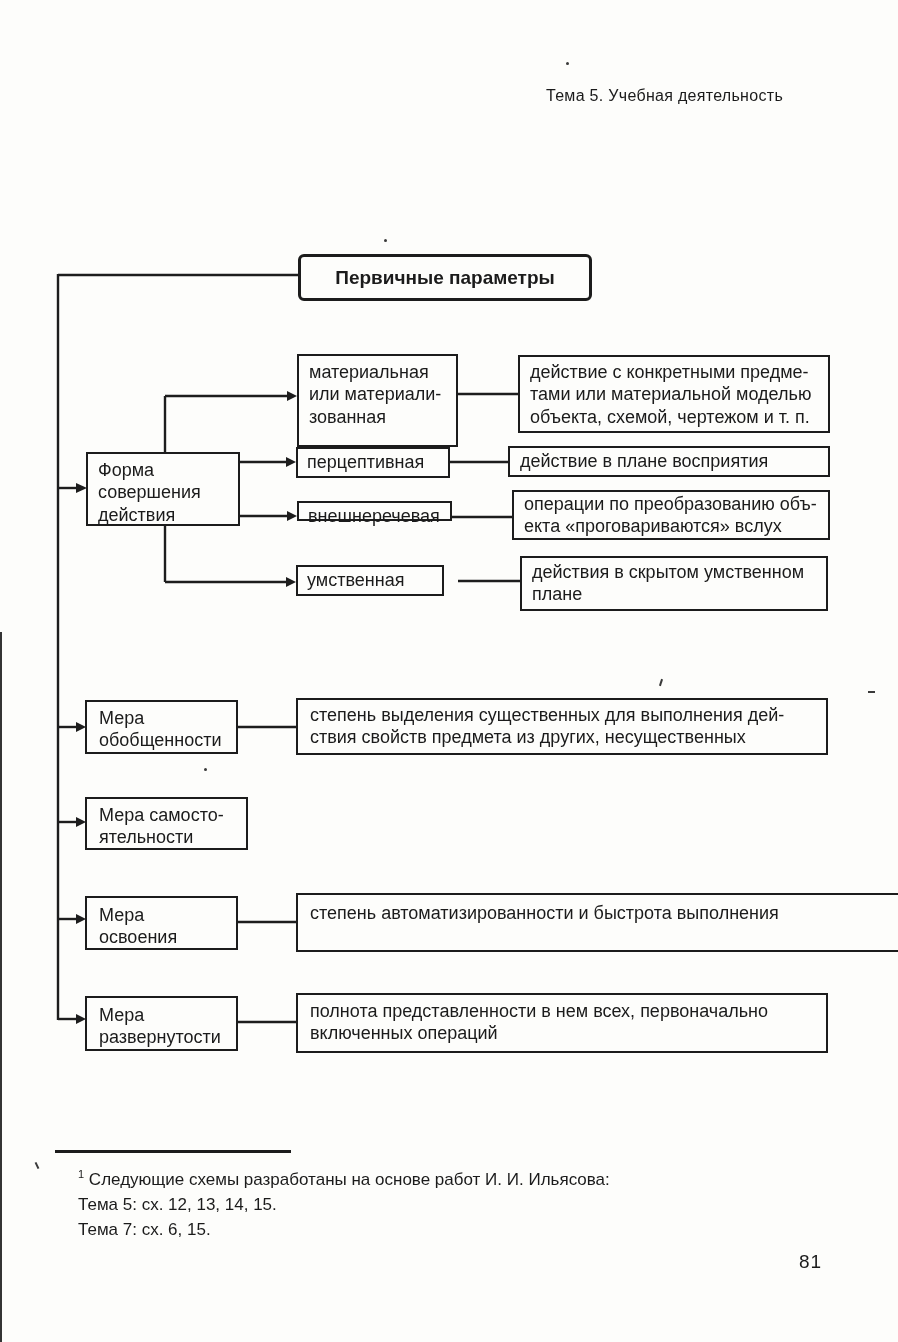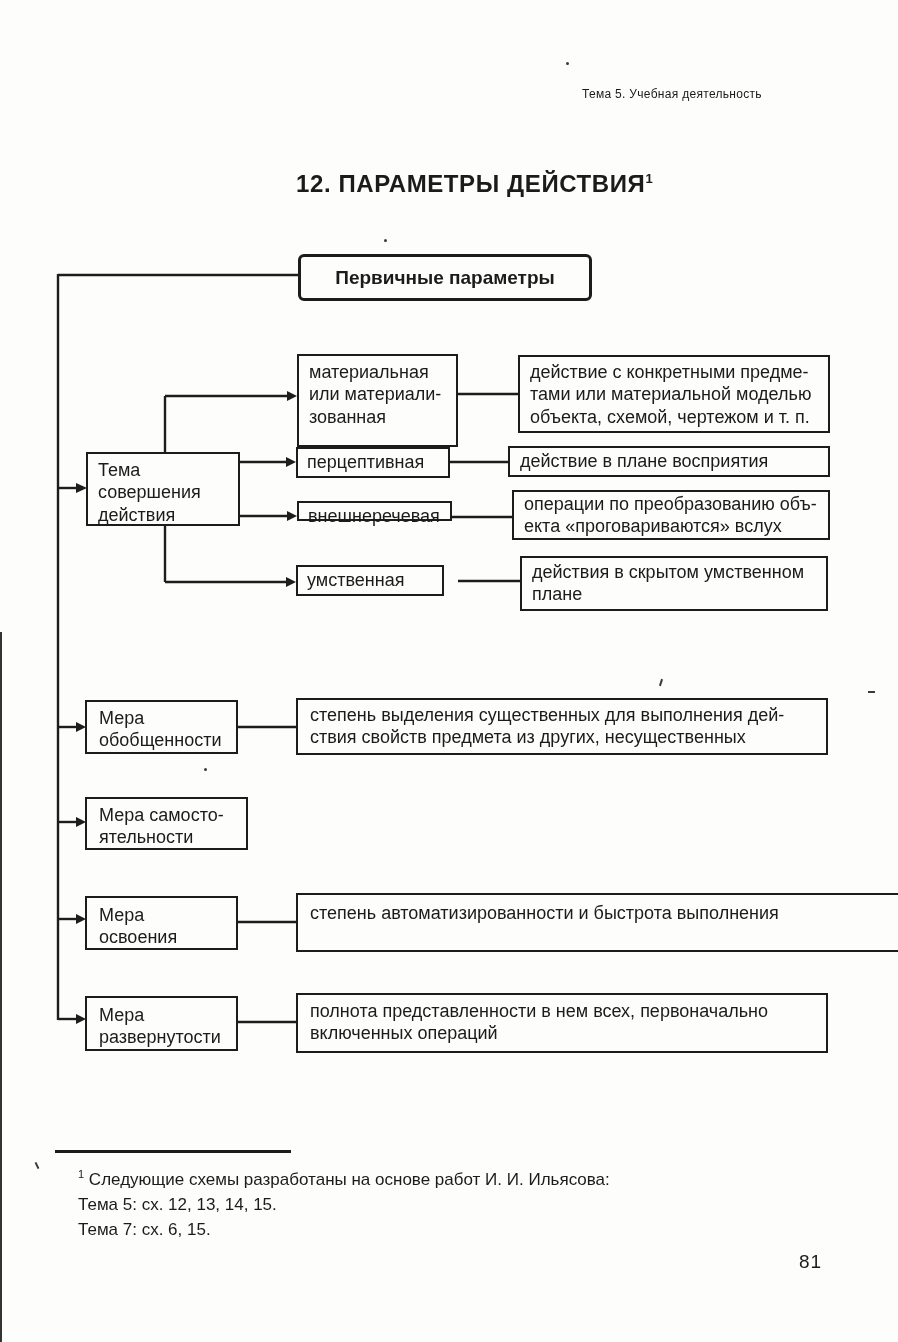--- a/index.html
+++ b/index.html
@@ -2,21 +2,21 @@
 <html lang="ru"><head>
 <meta charset="utf-8">
 <style>
   * { margin:0; padding:0; box-sizing:border-box; }
   html,body { background:#ffffff; }
   .page {
     position:relative; width:898px; height:1342px; margin:0 auto;
     background:#fdfdfb; color:#1b1b1b;
     font-family:"Liberation Sans", sans-serif; overflow:hidden;
   }
-  .running-head { position:absolute; left:582px; top:87px; font-size:12px; letter-spacing:.3px; }
+  .running-head { position:absolute; left:546px; top:87px; font-size:16px; letter-spacing:.3px; }
   .section-title { position:absolute; left:296px; top:170px; font-size:24px; font-weight:bold; letter-spacing:.6px; }
   .section-title .fn-mark { font-size:13px; position:relative; top:-9px; font-weight:bold; }
   .box {
     position:absolute; border:2px solid #1c1c1c; background:transparent;
     font-size:18px; line-height:1.24; white-space:pre-line;
   }
   .box.root {
     display:flex; align-items:center; justify-content:center;
     border-width:3px; font-weight:bold; font-size:19px; white-space:normal;
   }
@@ -33,23 +33,20 @@
   .dash { width:7px; height:2px; }
   .edge-line { position:absolute; left:0; top:632px; width:2px; height:710px; background:#343434; }
 </style>
 </head>
 <body>
 
 <div class="page">
 
   <div class="running-head">Тема 5. Учебная деятельность</div>
 
-  <div class="section-title">
-    <span>12. ПАРАМЕТРЫ ДЕЙСТВИЯ</span><span class="fn-mark">1</span>
-  </div>
 
   <svg class="connectors" viewBox="0 0 898 1342">
 
     <line x1="58" y1="274" x2="58" y2="1020"></line>
     <line x1="58" y1="275" x2="298" y2="275"></line>
 
     <line x1="58" y1="488" x2="77" y2="488"></line>
       <polygon points="76,483 76,493 87,488"></polygon>
     <line x1="58" y1="727" x2="77" y2="727"></line>
       <polygon points="76,722 76,732 86,727"></polygon>
@@ -77,21 +74,21 @@
     <line x1="452" y1="517" x2="512" y2="517"></line>
     <line x1="458" y1="581" x2="520" y2="581"></line>
 
     <line x1="238" y1="727" x2="296" y2="727"></line>
     <line x1="238" y1="922" x2="296" y2="922"></line>
     <line x1="238" y1="1022" x2="296" y2="1022"></line>
   </svg>
 
   <div class="box root" style="left:298px; top:254px; width:294px; height:47px;border-radius:6px;">Первичные параметры</div>
 
-  <div class="box" style="left:86px; top:452px; width:154px; height:74px; padding:5px 6px 0 10px;">Тема
+  <div class="box" style="left:86px; top:452px; width:154px; height:74px; padding:5px 6px 0 10px;">Форма
 совершения
 действия</div>
 
   <div class="box" style="left:297px; top:354px; width:161px; height:93px; padding:5px 6px 0 10px;">материальная
 или материали-
 зованная</div>
   <div class="box" style="left:296px; top:447px; width:154px; height:31px; padding:2px 6px 0 9px;">перцептивная</div>
   <div class="box" style="left:297px; top:501px; width:155px; height:20px; padding:2px 6px 0 9px;">внешнеречевая</div>
   <div class="box" style="left:296px; top:565px; width:148px; height:31px; padding:2px 6px 0 9px;">умственная</div>
 

